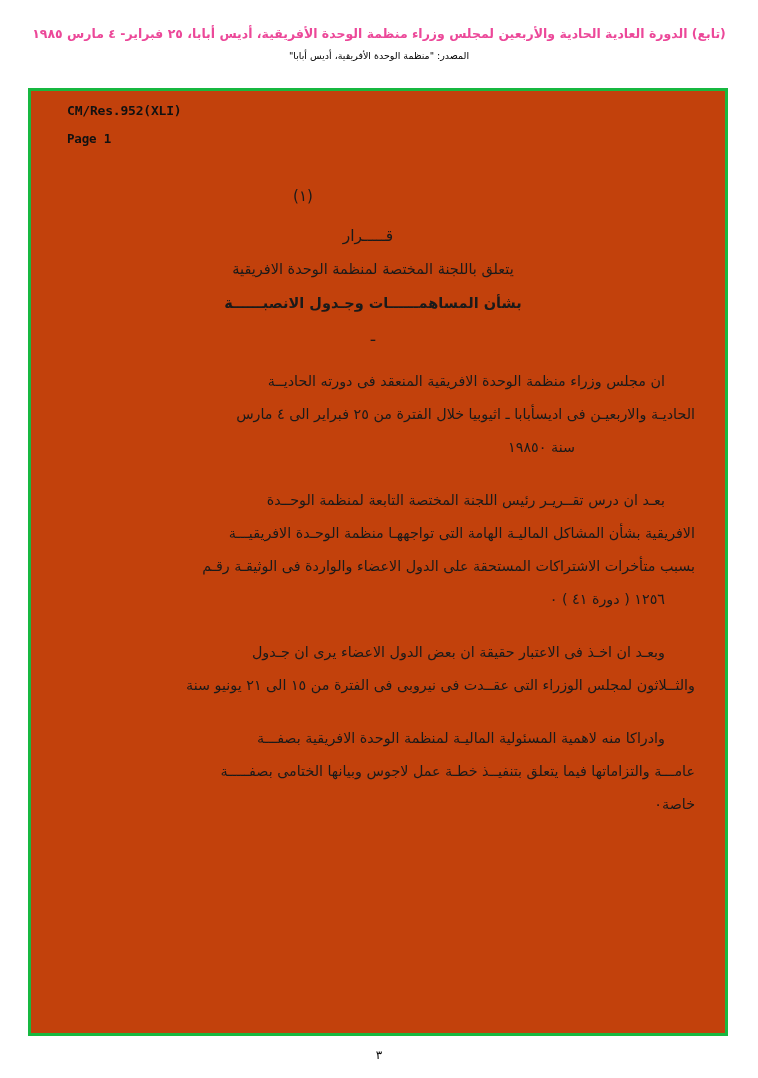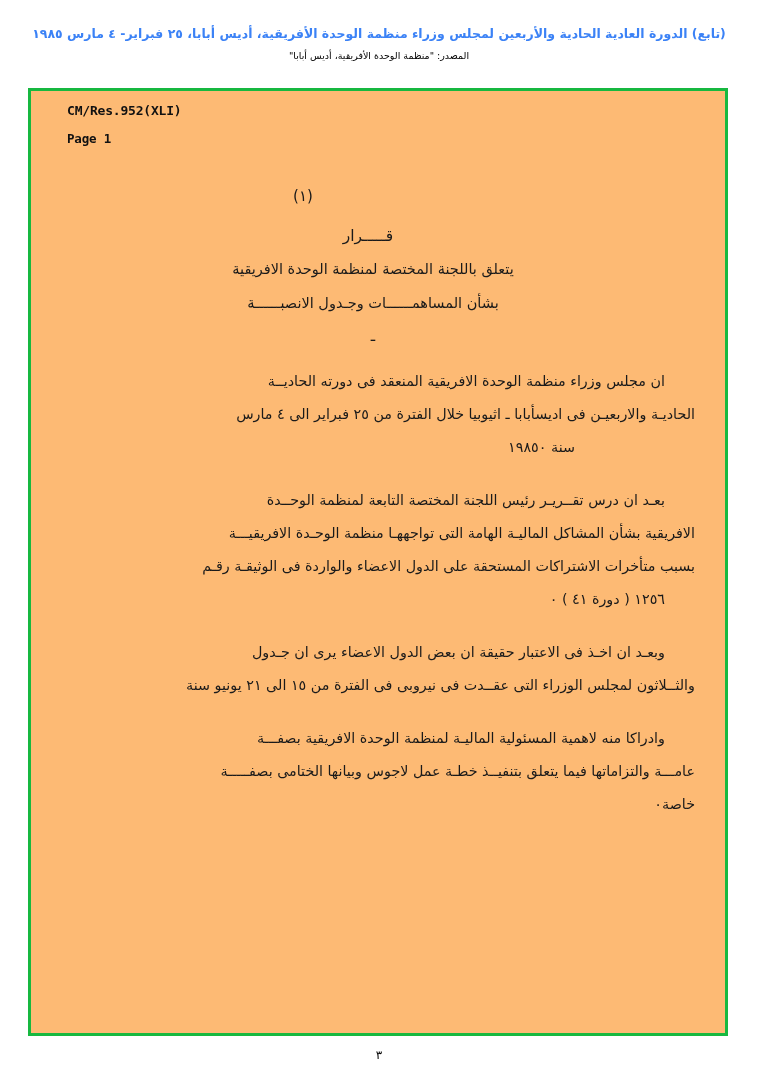--- a/index.html
+++ b/index.html
@@ -22,41 +22,41 @@
     position: absolute;
     top: 26px;
     left: 0;
     width: 758px;
     text-align: center;
     direction: rtl;
   }
   .doc-header .line1 {
     font-size: 12.5px;
     font-weight: bold;
-    color: #3b82f6;
+    color: #ec4899;
     letter-spacing: 0px;
     white-space: nowrap;
   }
   .doc-header .line2 {
     margin-top: 9px;
     font-size: 9.5px;
     color: #000;
     white-space: nowrap;
   }
 
   
   .page-frame {
     position: absolute;
     top: 88px;
     left: 28px;
     width: 700px;
     height: 948px;
     border: 3px solid #17b840;
     box-sizing: border-box;
-    background: #fdba74;
+    background: #c2410c;
   }
 
   
   .ref-block {
     position: absolute;
     top: 12px;
     left: 36px;
     direction: ltr;
     text-align: left;
     font-family: "DejaVu Sans Mono", "Liberation Mono", monospace;
@@ -100,20 +100,21 @@
   .title-block .t2 {
     font-size: 14.5px;
     letter-spacing: 1.2px;
     margin-bottom: 18px;
     margin-right: 10px;
   }
   .title-block .t3 {
     font-size: 14.5px;
     letter-spacing: 1.2px;
     margin-right: 10px;
+    font-weight: bold;
   }
   .dash-sep {
     text-align: center;
     margin-top: 16px;
     margin-right: 10px;
     font-size: 15px;
     letter-spacing: 1px;
   }
 
   .para {

